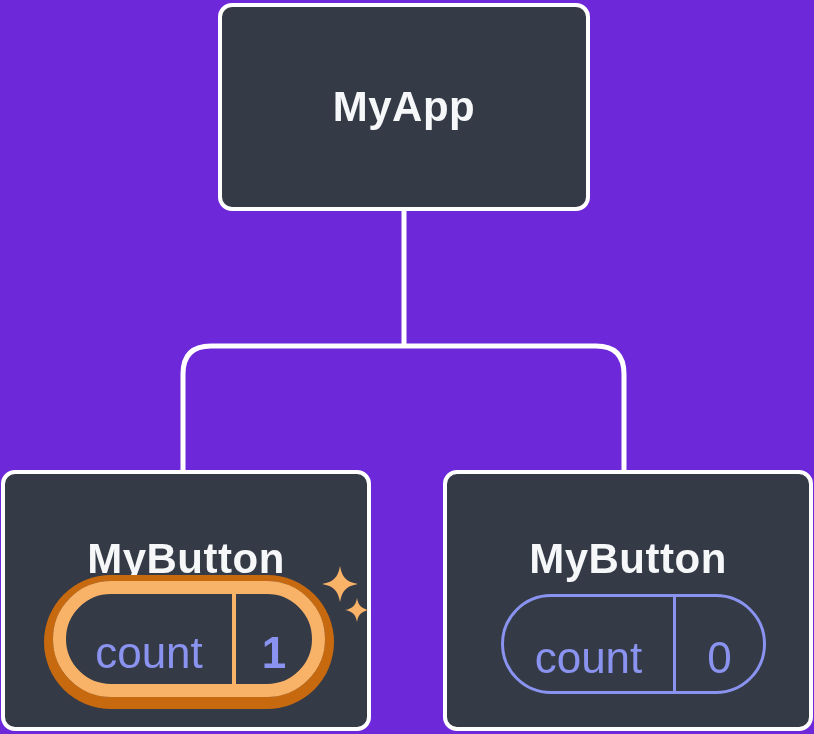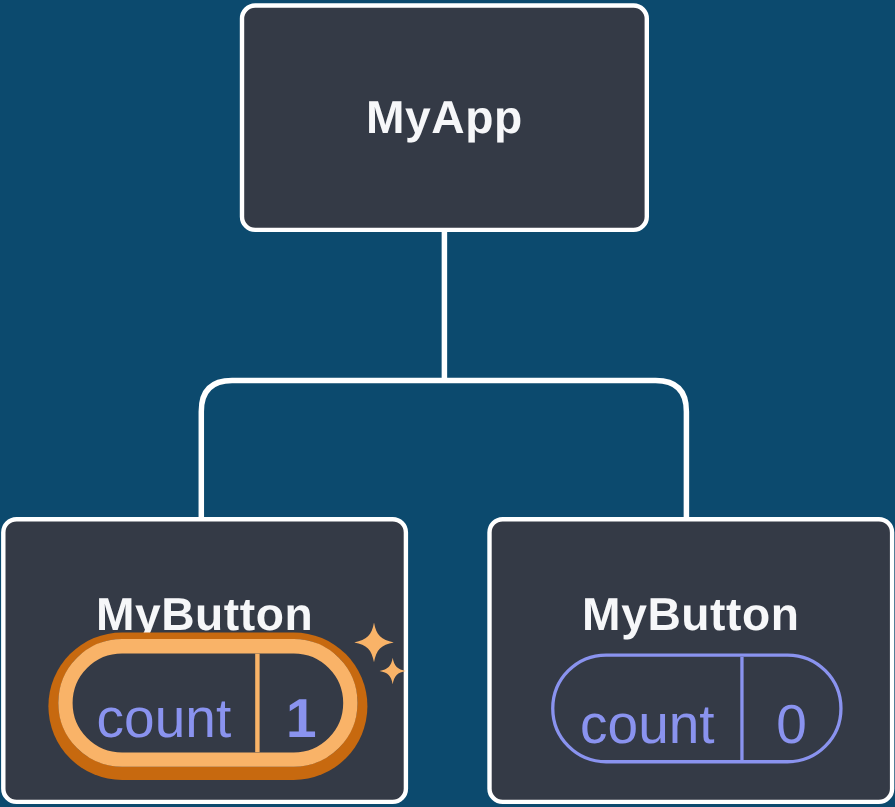--- a/index.html
+++ b/index.html
@@ -4,21 +4,21 @@
 <style>
   html, body { margin: 0; padding: 0; }
   body {
     font-family: "Liberation Sans", sans-serif;
     -webkit-font-smoothing: antialiased;
   }
   .canvas {
     position: relative;
     width: 814px;
     height: 734px;
-    background: #0c4a6e;
+    background: #6d28d9;
     overflow: hidden;
   }
 
   
   .connectors {
     position: absolute;
     inset: 0;
     width: 814px;
     height: 734px;
     z-index: 1;
@@ -66,21 +66,21 @@
     display: flex;
     align-items: stretch;
     border-radius: 999px;
     overflow: hidden;
   }
   .pill-cell {
     display: flex;
     align-items: center;
     justify-content: center;
     color: #8a93ef;
-    font-size: 50px;
+    font-size: 44px;
     line-height: 1;
     margin-top: 28px;
   }
   .pill-highlighted {
     left: 48px; top: 107px;
     width: 272px; height: 116px;
     border: 13px solid #f9b368;
     box-shadow: 0 3px 0 9px #c7690f;
   }
   .pill-highlighted .pill-divider { width: 4px; background: #f9b368; }

